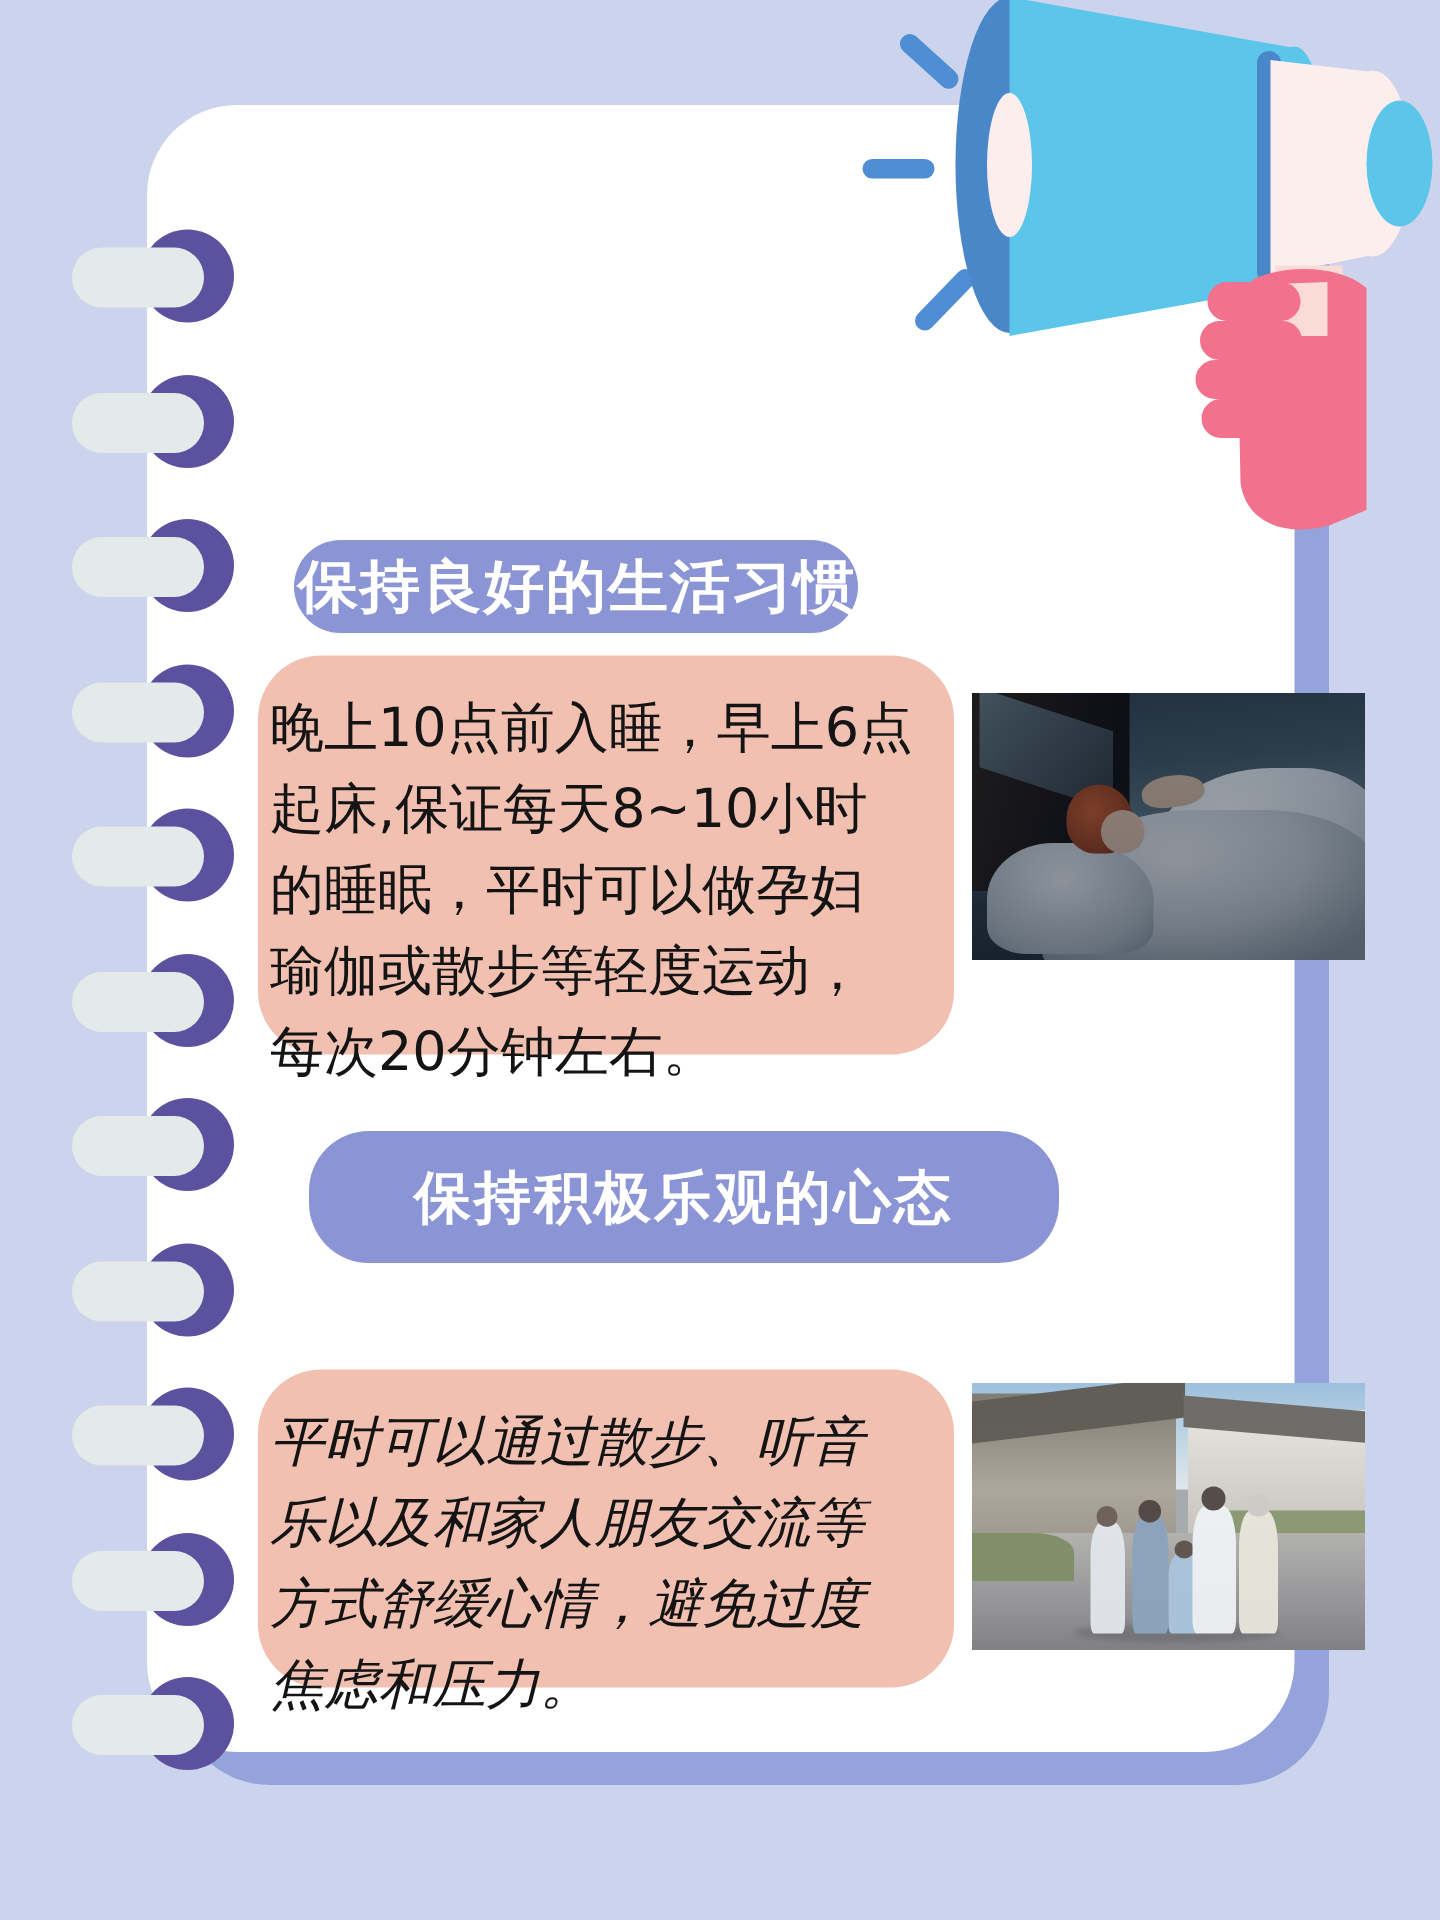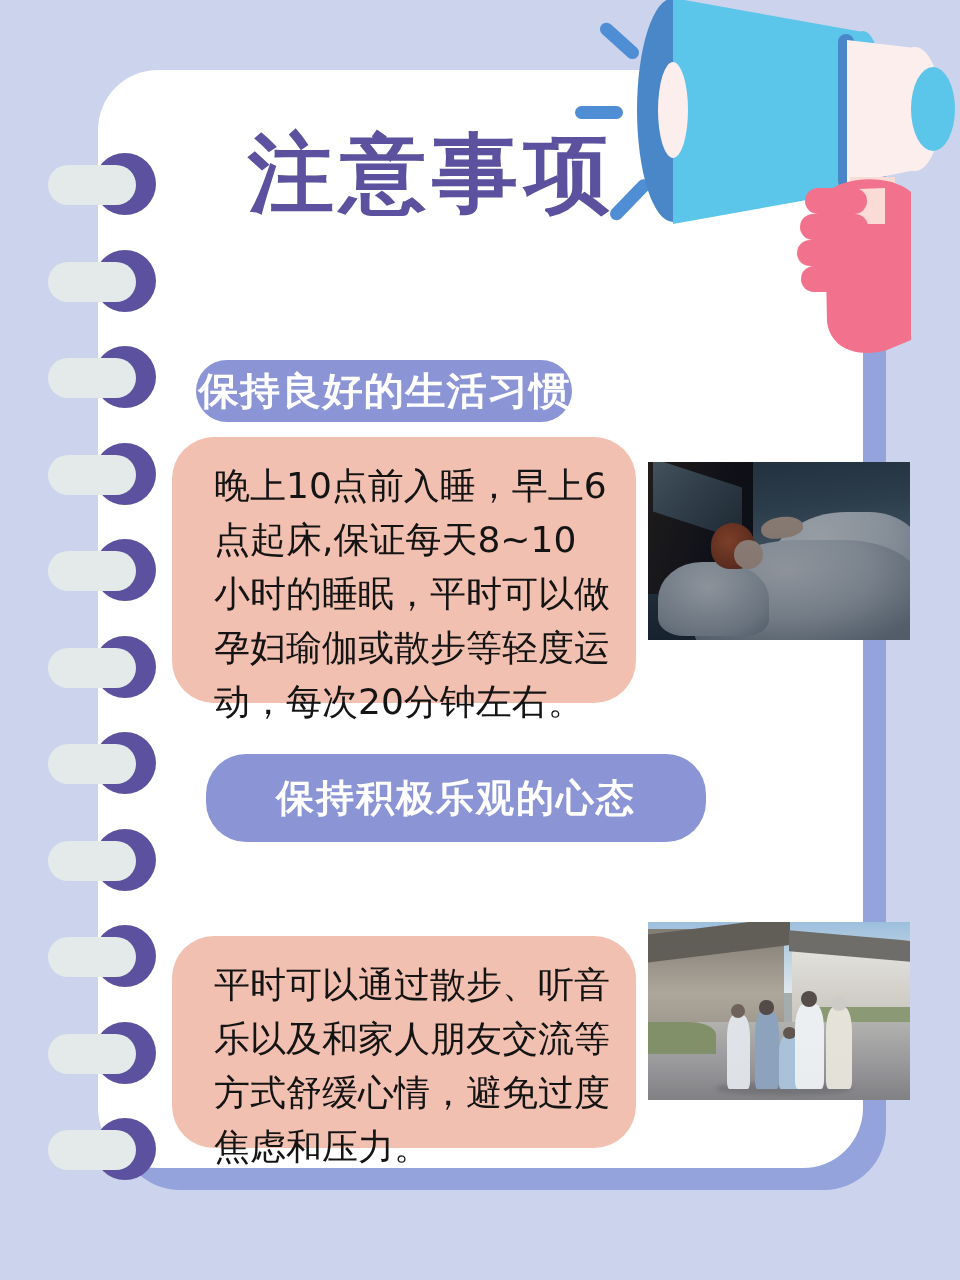--- a/index.html
+++ b/index.html
@@ -69,21 +69,21 @@
   #pill-2{ left:188px; top:754px; width:500px; height:88px; font-size:38px; letter-spacing:2px;}
 
   
   .textbox{
     position:absolute;
     background:#f2c0b0;
     border-radius:42px;
     color:#141414;
     font-size:36px;
     line-height:54px;
-    padding:22px 26px 20px 42px;
+    padding:22px 26px 20px 8px;
     font-family:"DejaVu Sans","Liberation Sans",sans-serif;
     letter-spacing:0px;
   }
   #text-1{ left:172px; top:437px; width:464px; height:266px; }
   #text-2{ left:172px; top:913px; width:464px; height:212px; }
 
   
   .photo{ position:absolute; overflow:hidden; }
   #photo-1{ left:648px; top:462px; width:262px; height:178px; background:#17222d; }
   #photo-2{ left:648px; top:922px; width:262px; height:178px; background:#9aa1a3; }
@@ -140,21 +140,20 @@
 </style>
 </head>
 <body>
 
 <div class="bg-stroke" id="stroke-diag-top"></div>
 
 <div class="card-shadow"></div>
 
 <div class="card">
 
-  <div style="position:absolute;left:150px;top:60px;font-size:86px;font-weight:bold;color:#5b519e;letter-spacing:6px;line-height:1;font-family:'DejaVu Sans','Liberation Sans',sans-serif;white-space:nowrap;">注意事项</div>
 
   <div class="bg-stroke" style="left:477px;top:36px;width:48px;height:13px;"></div>
   <div class="bg-stroke" style="left:514px;top:142px;width:52px;height:13px;transform:rotate(-46deg);transform-origin:0 50%;"></div>
 
   <div class="pill" id="pill-1" style="left:98px;top:290px;">
     <span class="pill-label">保持良好的生活习惯</span>
   </div>
 
   <div class="textbox" id="text-1" style="left:74px;top:367px;">晚上10点前入睡，早上6点起床,保证每天8~10小时的睡眠，平时可以做孕妇瑜伽或散步等轻度运动，每次20分钟左右。</div>
 
@@ -168,21 +167,21 @@
     <div class="p1-arm"></div>
     <div class="p1-hair"></div>
     <div class="p1-face"></div>
     <div class="p1-shade"></div>
   </div>
 
   <div class="pill" id="pill-2" style="left:108px;top:684px;">
     <span>保持积极乐观的心态</span>
   </div>
 
-  <div class="textbox" id="text-2" style="left:74px;top:866px;">平时可以通过散步、听音乐以及和家人朋友交流等方式舒缓心情，避免过度焦虑和压力。</div>
+  <div class="textbox" id="text-2" style="left:74px;top:843px;font-style:italic;">平时可以通过散步、听音乐以及和家人朋友交流等方式舒缓心情，避免过度焦虑和压力。</div>
 
   <div class="photo" id="photo-2" style="left:550px;top:852px;">
     <div class="p2-sky"></div>
     <div class="p2-housesL"></div>
     <div class="p2-roofL"></div>
     <div class="p2-housesR"></div>
     <div class="p2-roofR"></div>
     <div class="p2-hedge"></div>
     <div class="p2-road"></div>
     <div class="p2-grass"></div>

